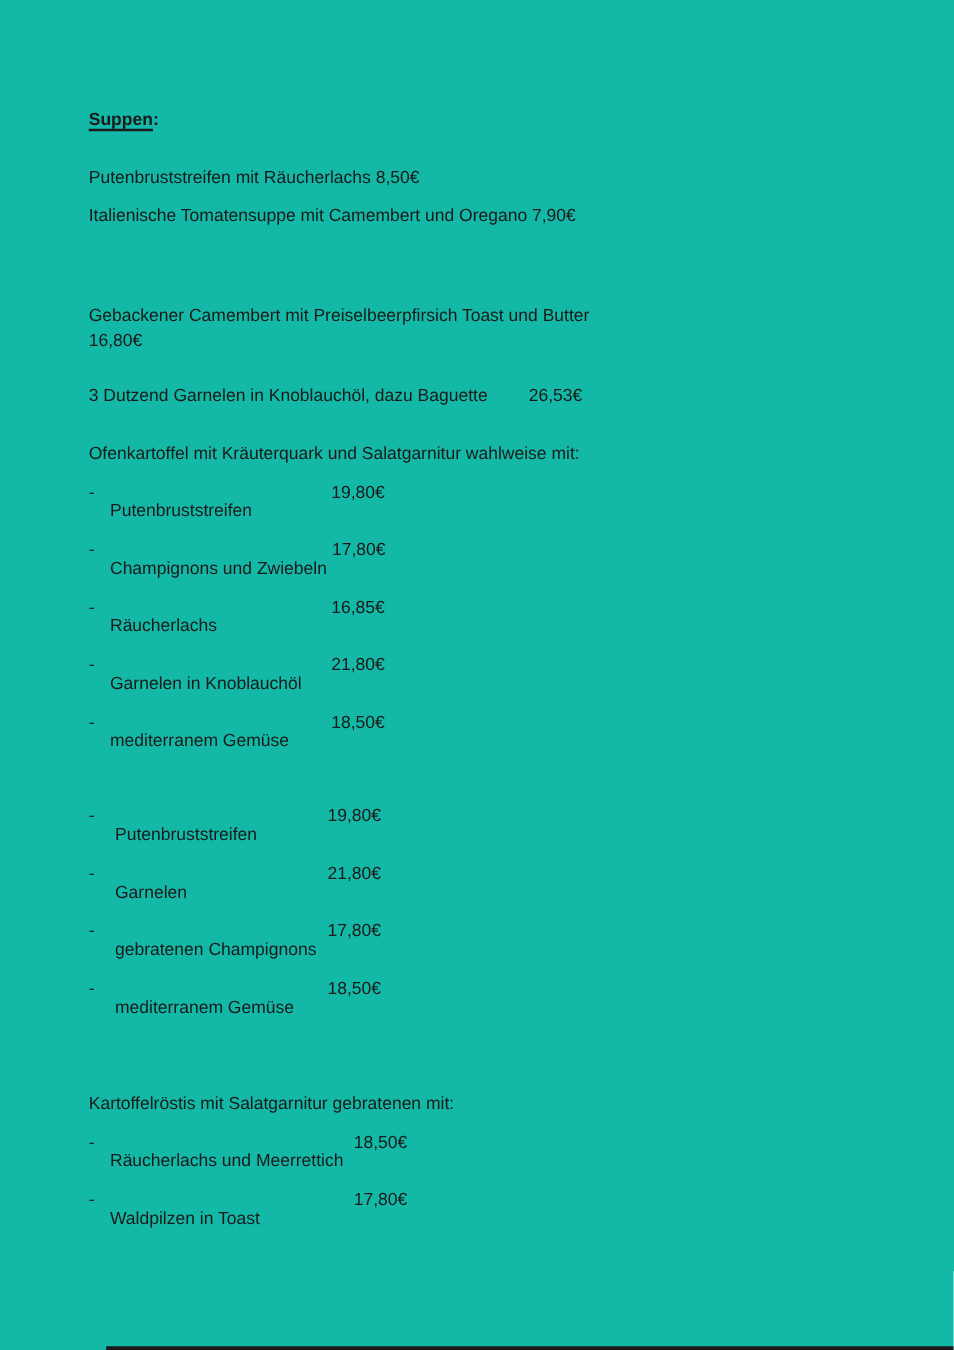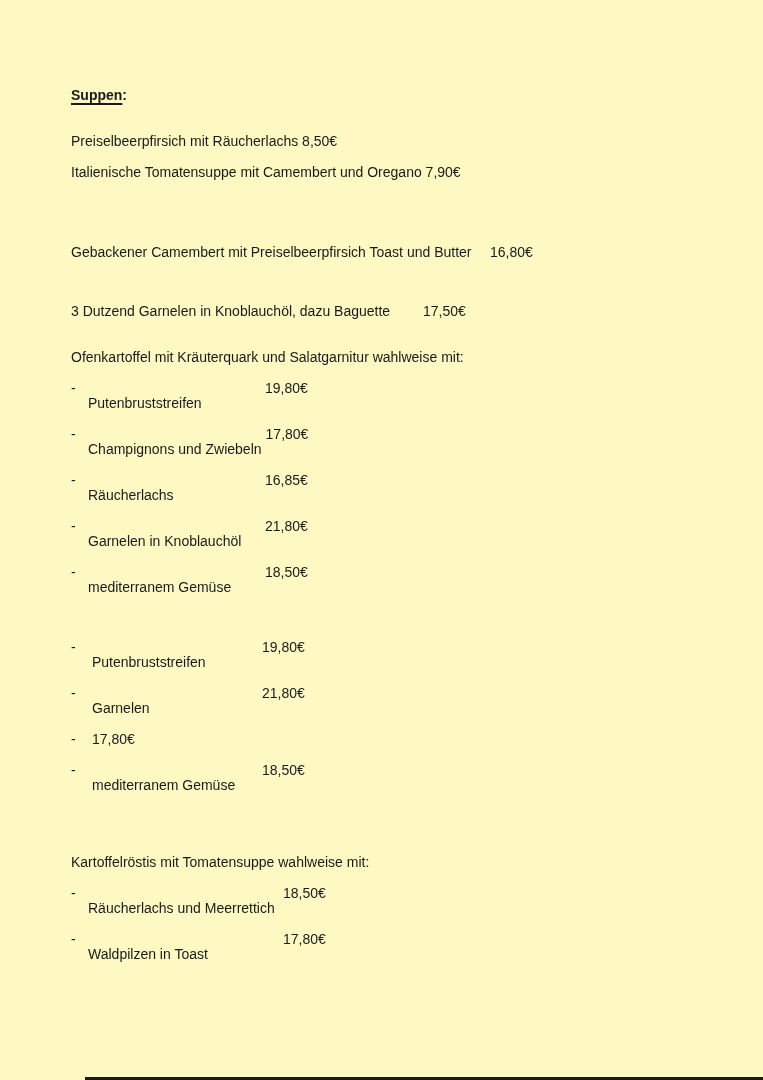--- a/index.html
+++ b/index.html
@@ -1,21 +1,21 @@
 <!DOCTYPE html>
 <html><head>
 <meta charset="utf-8">
 <style>
   * { box-sizing: border-box; }
   html, body { margin: 0; padding: 0; background: #ffffff; }
   .page {
     position: relative;
     width: 763px;
     height: 1080px;
-    background: #fef9c3;
+    background: #14b8a6;
     font-family: "Liberation Sans", sans-serif;
     font-size: 14px;
     line-height: 20px;
     color: #1a1a1a;
     overflow: hidden;
   }
   .content { padding: 85px 20px 0 71px; }
   p { margin: 0; }
   .heading { font-weight: 700; }
   .heading .u {
@@ -29,54 +29,54 @@
   .opt .dash { flex: 0 0 auto; }
   .opt .opt-label { flex: 0 0 auto; margin-top: 15px; }
   .ofen .dash  { width: 17px; }
   .ofen .opt-label  { min-width: 177px; padding-right: 4px; }
   .salat .dash { width: 21px; }
   .salat .opt-label { min-width: 170px; padding-right: 4px; }
   .roest .dash { width: 17px; }
   .roest .opt-label { min-width: 195px; padding-right: 4px; }
   .m11 { margin-bottom: 11px; }
   .m26 { margin-bottom: 26px; }
-  .m27 { margin-bottom: 39px; }
+  .m27 { margin-bottom: 24px; flex-direction: column; }
   .m40 { margin-bottom: 40px; }
   .m57 { margin-bottom: 57px; }
   .m60 { margin-bottom: 60px; }
   .bottom-rule {
     position: absolute;
     left: 85px;
     right: 0;
     bottom: 0;
     height: 3px;
     background: #1a1a1a;
   }
 </style>
 </head>
 <body>
 
 <div class="page">
   <div class="content">
 
     <p class="heading m26"><span class="u">Suppen</span><span>:</span></p>
 
-    <p class="m11"><span>Preiselbeerpfirsich mit Räucherlachs</span> <span>8,50€</span></p>
+    <p class="m11"><span>Putenbruststreifen mit Räucherlachs</span> <span>8,50€</span></p>
 
     <p class="m60"><span>Italienische Tomatensuppe mit Camembert und Oregano</span> <span>7,90€</span></p>
 
 
     <p class="row m27">
       <span class="starter-label-cam">Gebackener Camembert mit Preiselbeerpfirsich Toast und Butter</span>
         <span>16,80€</span>
     </p>
 
     <p class="row m26">
       <span class="starter-label-dutz">3 Dutzend Garnelen in Knoblauchöl, dazu Baguette</span>
-        <span>17,50€</span>
+        <span>26,53€</span>
     </p>
 
     <p class="m11"><span>Ofenkartoffel mit Kräuterquark und Salatgarnitur wahlweise mit:</span></p>
 
     <div class="ofen">
       <p class="row opt m11">
         <span class="dash">-</span>
           <span class="opt-label">Putenbruststreifen</span>
           <span>19,80€</span>
       </p>
@@ -109,30 +109,31 @@
           <span class="opt-label">Putenbruststreifen</span>
           <span>19,80€</span>
       </p>
       <p class="row opt m11">
         <span class="dash">-</span>
           <span class="opt-label">Garnelen</span>
           <span>21,80€</span>
       </p>
       <p class="row opt m11">
         <span class="dash">-</span>
+          <span class="opt-label">gebratenen Champignons</span>
           <span>17,80€</span>
       </p>
       <p class="row opt m57">
         <span class="dash">-</span>
           <span class="opt-label">mediterranem Gemüse</span>
           <span>18,50€</span>
       </p>
     </div>
 
-    <p class="m11"><span>Kartoffelröstis mit Tomatensuppe wahlweise mit:</span></p>
+    <p class="m11"><span>Kartoffelröstis mit Salatgarnitur gebratenen mit:</span></p>
 
     <div class="roest">
       <p class="row opt m11">
         <span class="dash">-</span>
           <span class="opt-label">Räucherlachs und Meerrettich</span>
           <span>18,50€</span>
       </p>
       <p class="row opt">
         <span class="dash">-</span>
           <span class="opt-label">Waldpilzen in Toast</span>

